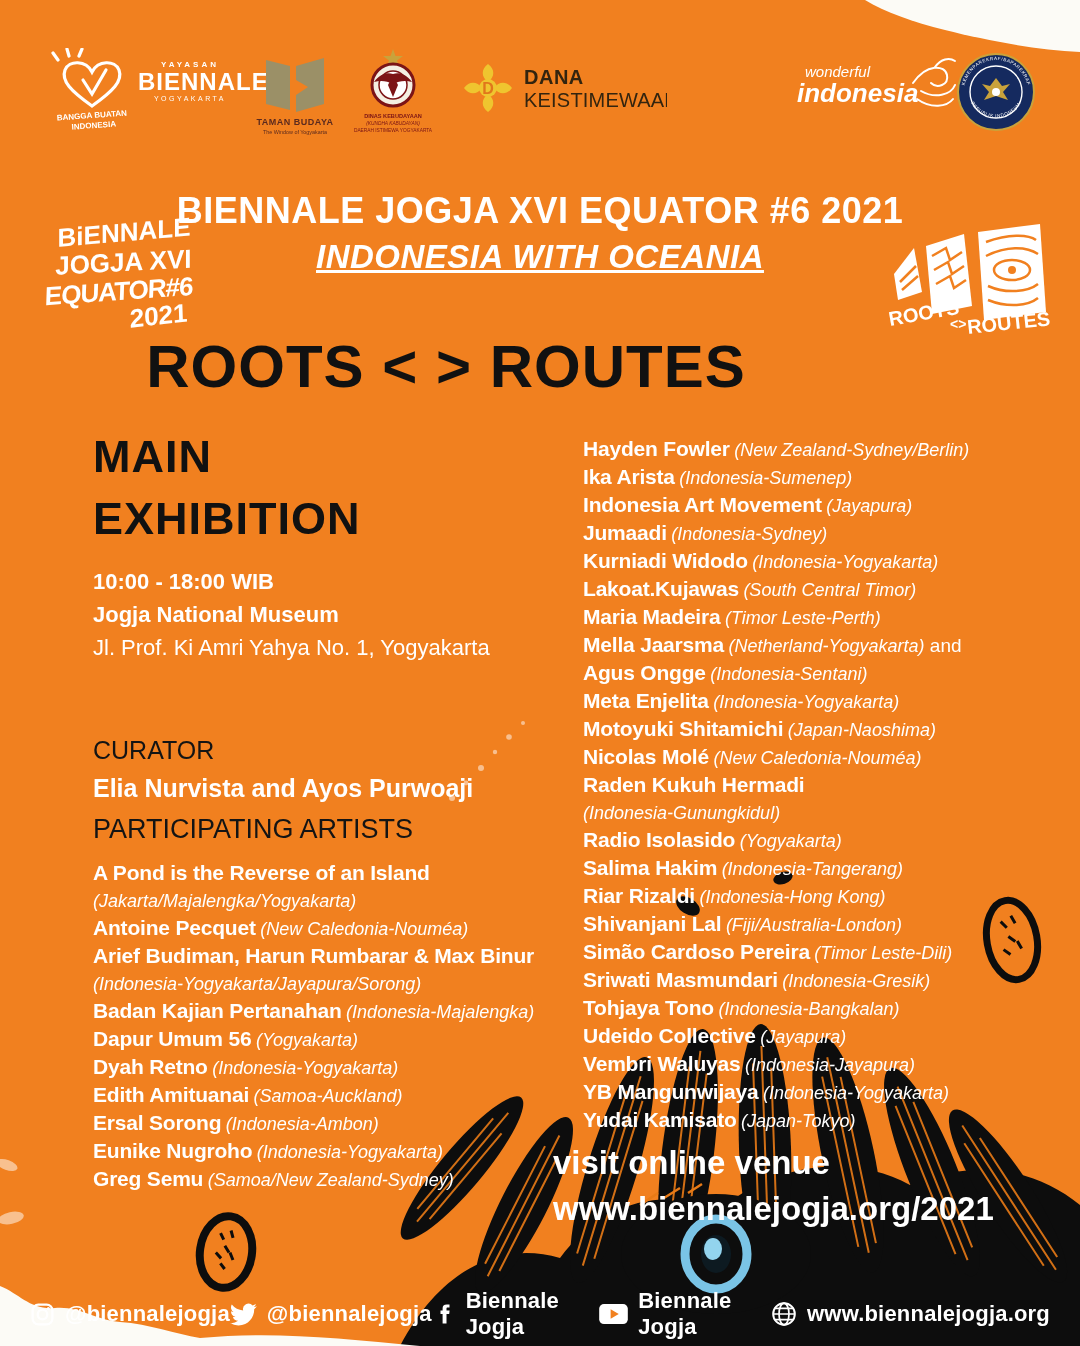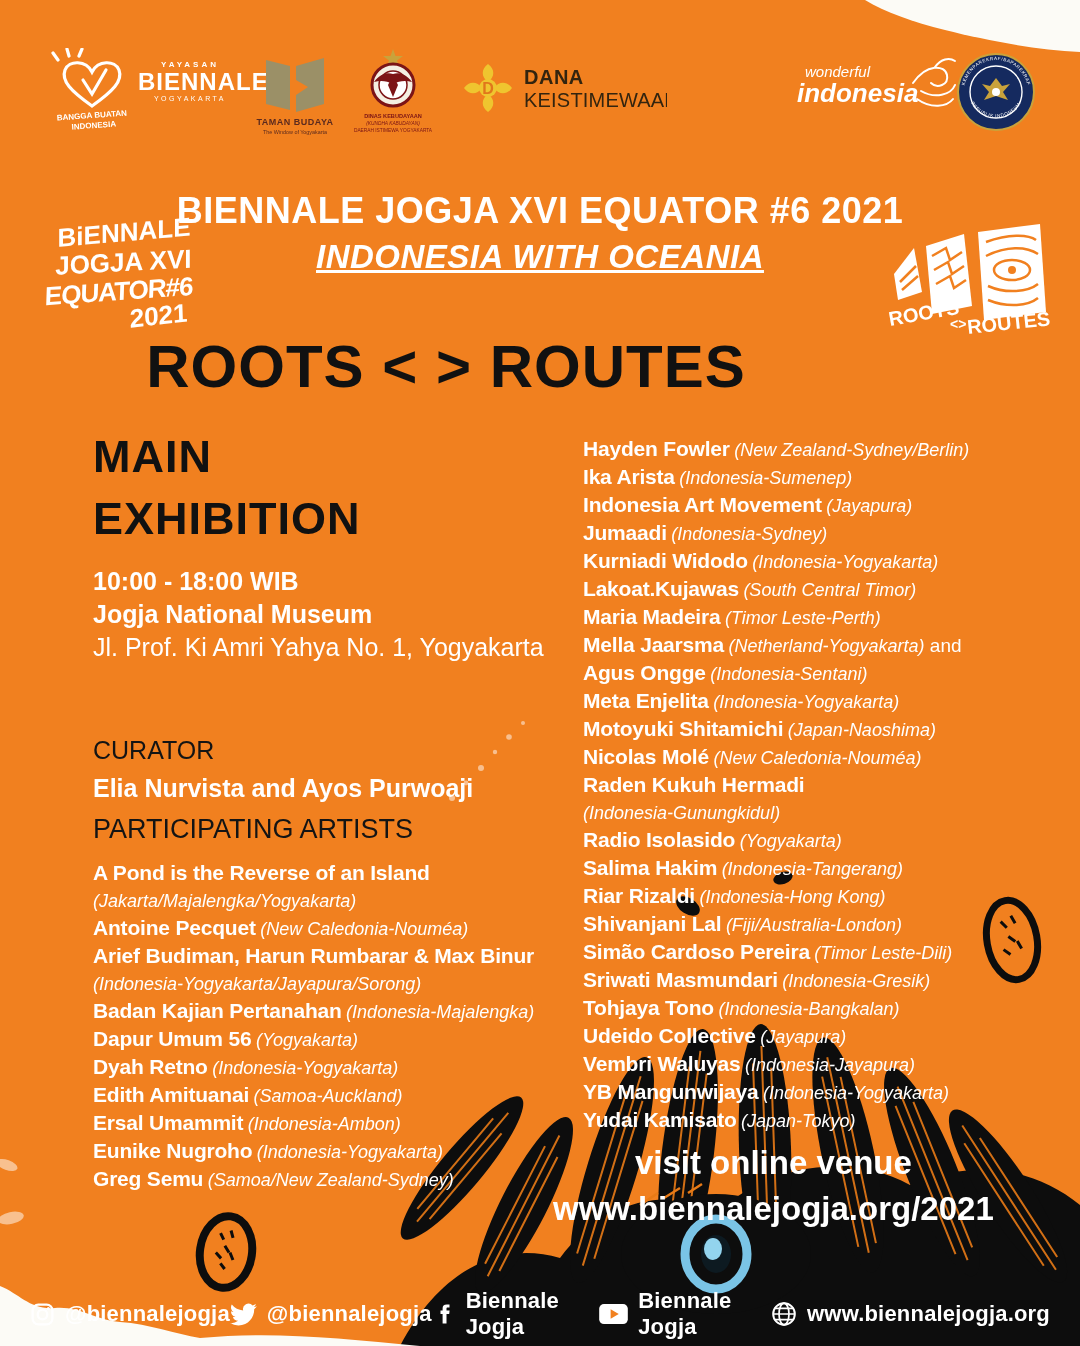--- a/index.html
+++ b/index.html
@@ -35,37 +35,37 @@
   .title-block{left:120px;top:190px;width:840px;text-align:center;color:#fff;}
   .title-line1{font-size:36px;font-weight:bold;letter-spacing:.5px;}
   .title-line2{font-size:33px;font-weight:bold;font-style:italic;margin-top:6px;letter-spacing:.5px;text-decoration:underline;}
   .main-title{left:0;top:332px;width:892px;text-align:center;color:#111;
     font-size:60px;font-weight:800;letter-spacing:1px;}
 
   .roots-logo{right:22px;top:222px;z-index:4;}
 
   
   .main-ex{left:93px;top:426px;font-size:45px;font-weight:800;line-height:62px;color:#111;letter-spacing:1px;}
-  .schedule{left:93px;top:565px;color:#fff;font-size:25px;line-height:33px;font-weight:bold;}
+  .schedule{left:93px;top:565px;color:#fff;font-size:22px;line-height:33px;font-weight:bold;}
   .schedule .addr{font-weight:normal;}
   .curator-block{left:93px;top:736px;}
   .curator-label{font-size:25px;color:#141414;}
   .curator-names{font-size:25px;font-weight:bold;color:#fff;margin-top:9px;}
   .part-label{left:93px;top:814px;font-size:27px;color:#141414;}
 
   
   .artists{color:#fff;line-height:26px;}
   .artists-left{left:93px;top:860px;width:500px;}
   .artists-right{left:583px;top:436px;width:480px;}
   .a-name{font-size:21px;font-weight:bold;letter-spacing:-.2px;}
   .a-loc{font-size:18px;font-style:italic;}
   .a-suffix{font-size:19px;}
 
   
-  .online{left:553px;top:1140px;color:#fff;font-size:33px;font-weight:bold;line-height:46px;z-index:6;text-align:center;}
+  .online{left:553px;top:1140px;color:#fff;font-size:33px;font-weight:bold;line-height:46px;z-index:6;}
 
   
   .footerbar{position:absolute;left:30px;top:1288px;width:1020px;display:flex;
     justify-content:space-between;align-items:center;z-index:6;color:#fff;}
   .social{display:flex;align-items:center;gap:10px;}
   .s-icon{display:flex;align-items:center;}
   .s-label{font-size:22px;font-weight:bold;letter-spacing:.2px;}
 
   .smudge{position:absolute;background:rgba(255,255,255,.5);border-radius:50%;z-index:2;}
 </style>
@@ -281,21 +281,21 @@
       </div>
       <div class="artist"><span class="a-name">Antoine Pecquet</span> <span class="a-loc">(New Caledonia-Nouméa)</span></div>
       <div class="artist">
         <div><span class="a-name">Arief Budiman, Harun Rumbarar &amp; Max Binur</span></div>
         <div><span class="a-loc">(Indonesia-Yogyakarta/Jayapura/Sorong)</span></div>
       </div>
       <div class="artist"><span class="a-name">Badan Kajian Pertanahan</span> <span class="a-loc">(Indonesia-Majalengka)</span></div>
       <div class="artist"><span class="a-name">Dapur Umum 56</span> <span class="a-loc">(Yogyakarta)</span></div>
       <div class="artist"><span class="a-name">Dyah Retno</span> <span class="a-loc">(Indonesia-Yogyakarta)</span></div>
       <div class="artist"><span class="a-name">Edith Amituanai</span> <span class="a-loc">(Samoa-Auckland)</span></div>
-      <div class="artist"><span class="a-name">Ersal Umammit</span> <span class="a-loc">(Indonesia-Ambon)</span></div>
+      <div class="artist"><span class="a-name">Ersal Sorong</span> <span class="a-loc">(Indonesia-Ambon)</span></div>
       <div class="artist"><span class="a-name">Eunike Nugroho</span> <span class="a-loc">(Indonesia-Yogyakarta)</span></div>
       <div class="artist"><span class="a-name">Greg Semu</span> <span class="a-loc">(Samoa/New Zealand-Sydney)</span></div>
     </div>
   <div class="abs artists artists-right layer-text" id="artists-right">
       <div class="artist"><span class="a-name">Hayden Fowler</span> <span class="a-loc">(New Zealand-Sydney/Berlin)</span></div>
       <div class="artist"><span class="a-name">Ika Arista</span> <span class="a-loc">(Indonesia-Sumenep)</span></div>
       <div class="artist"><span class="a-name">Indonesia Art Movement</span> <span class="a-loc">(Jayapura)</span></div>
       <div class="artist"><span class="a-name">Jumaadi</span> <span class="a-loc">(Indonesia-Sydney)</span></div>
       <div class="artist"><span class="a-name">Kurniadi Widodo</span> <span class="a-loc">(Indonesia-Yogyakarta)</span></div>
       <div class="artist"><span class="a-name">Lakoat.Kujawas</span> <span class="a-loc">(South Central Timor)</span></div>

